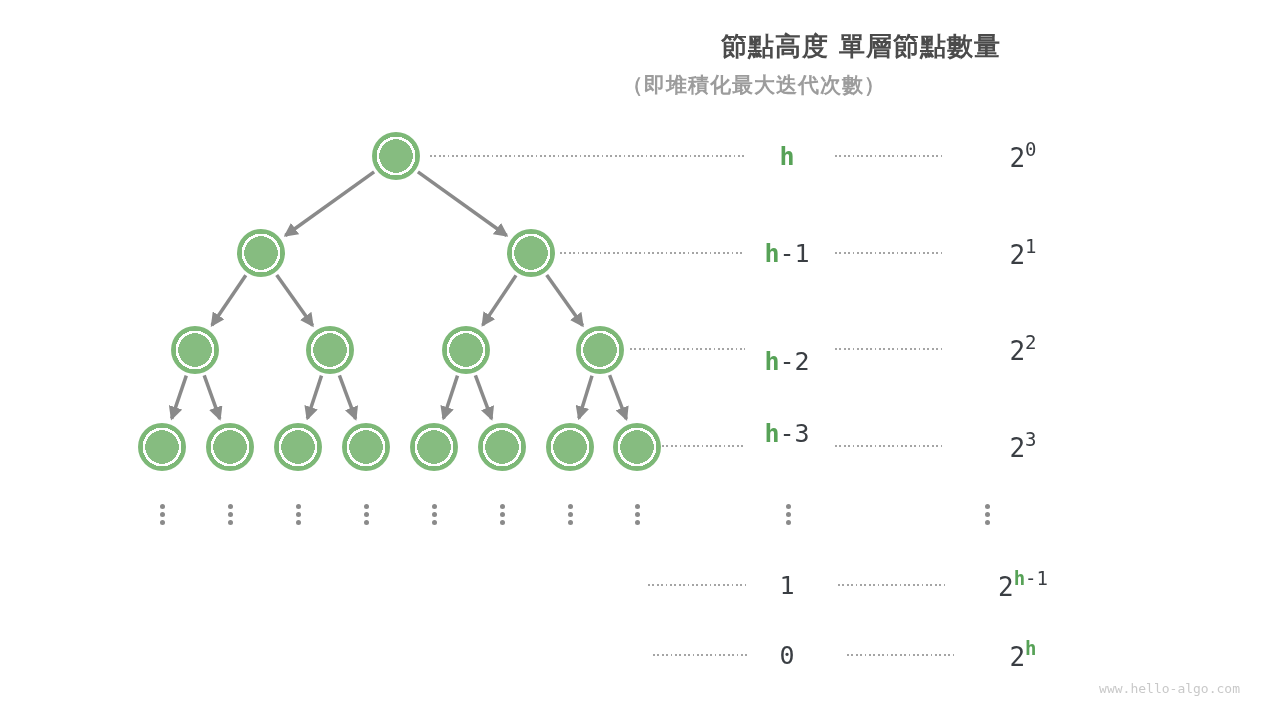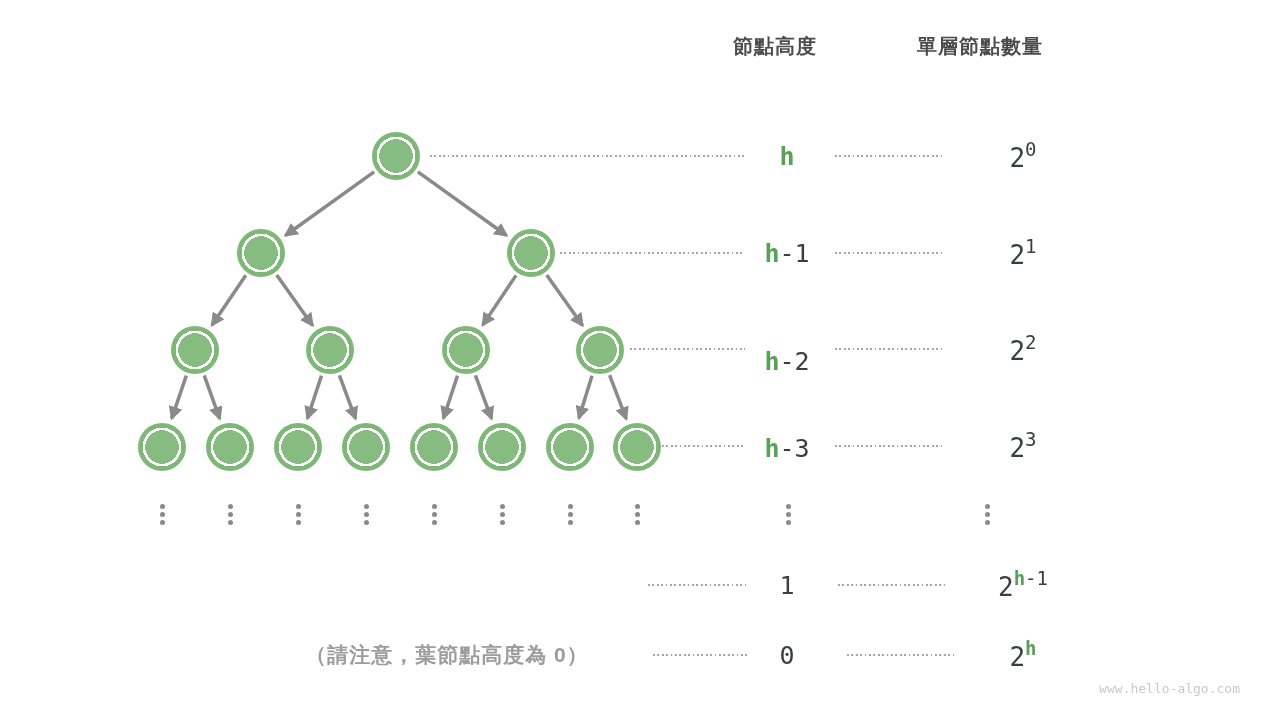--- a/index.html
+++ b/index.html
@@ -18,21 +18,21 @@
     background:radial-gradient(closest-side, var(--node-fill) 0 70%, #ffffff 70% 81%, var(--node-border) 81% 100%);
   }
   .leader{
     position:absolute; height:2px;
     background:repeating-linear-gradient(90deg, var(--dotted-gray) 0 1.8px, transparent 1.8px 4.4px);
   }
   .vdots{position:absolute; display:flex; flex-direction:column; align-items:center; gap:3px;}
   .vdots .dot{width:5px;height:5px;border-radius:50%;background:var(--line-gray);}
   .hdr{
     position:absolute; transform:translate(-50%,-50%); white-space:nowrap;
-    font-size:20px; font-weight:700; color:var(--header-dark); letter-spacing:1px;
+    font-size:26px; font-weight:700; color:var(--header-dark); letter-spacing:1px;
   }
   .subtitle{
     position:absolute; transform:translate(-50%,-50%); white-space:nowrap;
     font-size:21px; font-weight:700; color:var(--muted-gray); letter-spacing:1px;
   }
   .hlabel,.clabel{
     position:absolute; transform:translate(-50%,-50%); white-space:nowrap;
     font-family:"DejaVu Sans Mono","Liberation Mono",monospace;
     font-size:25px; color:var(--text-dark); left:787px;
   }
@@ -153,32 +153,32 @@
         <div class="dot"></div>
       </div>
       <div class="vdots" style="left: 984.5px; top: 504px;">
         <div class="dot"></div>
         <div class="dot"></div>
         <div class="dot"></div>
       </div>
     </div>
 
   <div class="hdr" style="left:775px; top:46px">節點高度</div>
-  <div class="hdr" style="left:980px; top:46px">單層節點數量</div>
+  <div class="hdr" style="left:920px; top:46px">單層節點數量</div>
+  <div class="subtitle" style="left:754px; top:85px">（即堆積化最大迭代次數）</div>
 
   <div class="hlabel" style="top:156px"><span class="hg">h</span><span></span></div>
   <div class="hlabel" style="top:253px"><span class="hg">h</span><span>-1</span></div>
   <div class="hlabel" style="top:361px"><span class="hg">h</span><span>-2</span></div>
-  <div class="hlabel" style="top:448px"><span class="hg">h</span><span>-3</span></div>
+  <div class="hlabel" style="top:433px"><span class="hg">h</span><span>-3</span></div>
   <div class="hlabel" style="top:585px"><span class="hg"></span><span>1</span></div>
   <div class="hlabel" style="top:655px"><span class="hg"></span><span>0</span></div>
 
   <div class="clabel" style="top:158px"><span>2</span><span class="sup"><span class="hg"></span><span>0</span></span></div>
   <div class="clabel" style="top:255px"><span>2</span><span class="sup"><span class="hg"></span><span>1</span></span></div>
   <div class="clabel" style="top:351px"><span>2</span><span class="sup"><span class="hg"></span><span>2</span></span></div>
   <div class="clabel" style="top:448px"><span>2</span><span class="sup"><span class="hg"></span><span>3</span></span></div>
   <div class="clabel" style="top:587px"><span>2</span><span class="sup"><span class="hg">h</span><span>-1</span></span></div>
   <div class="clabel" style="top:657px"><span>2</span><span class="sup"><span class="hg">h</span><span></span></span></div>
 
-  <div class="note" style="left:447px; top:655px">（請注意，葉節點高度為 0）</div>
 
   <div class="watermark" style="left:1240px; top:688px">www.hello-algo.com</div>
 </div>
 
 </body></html>

